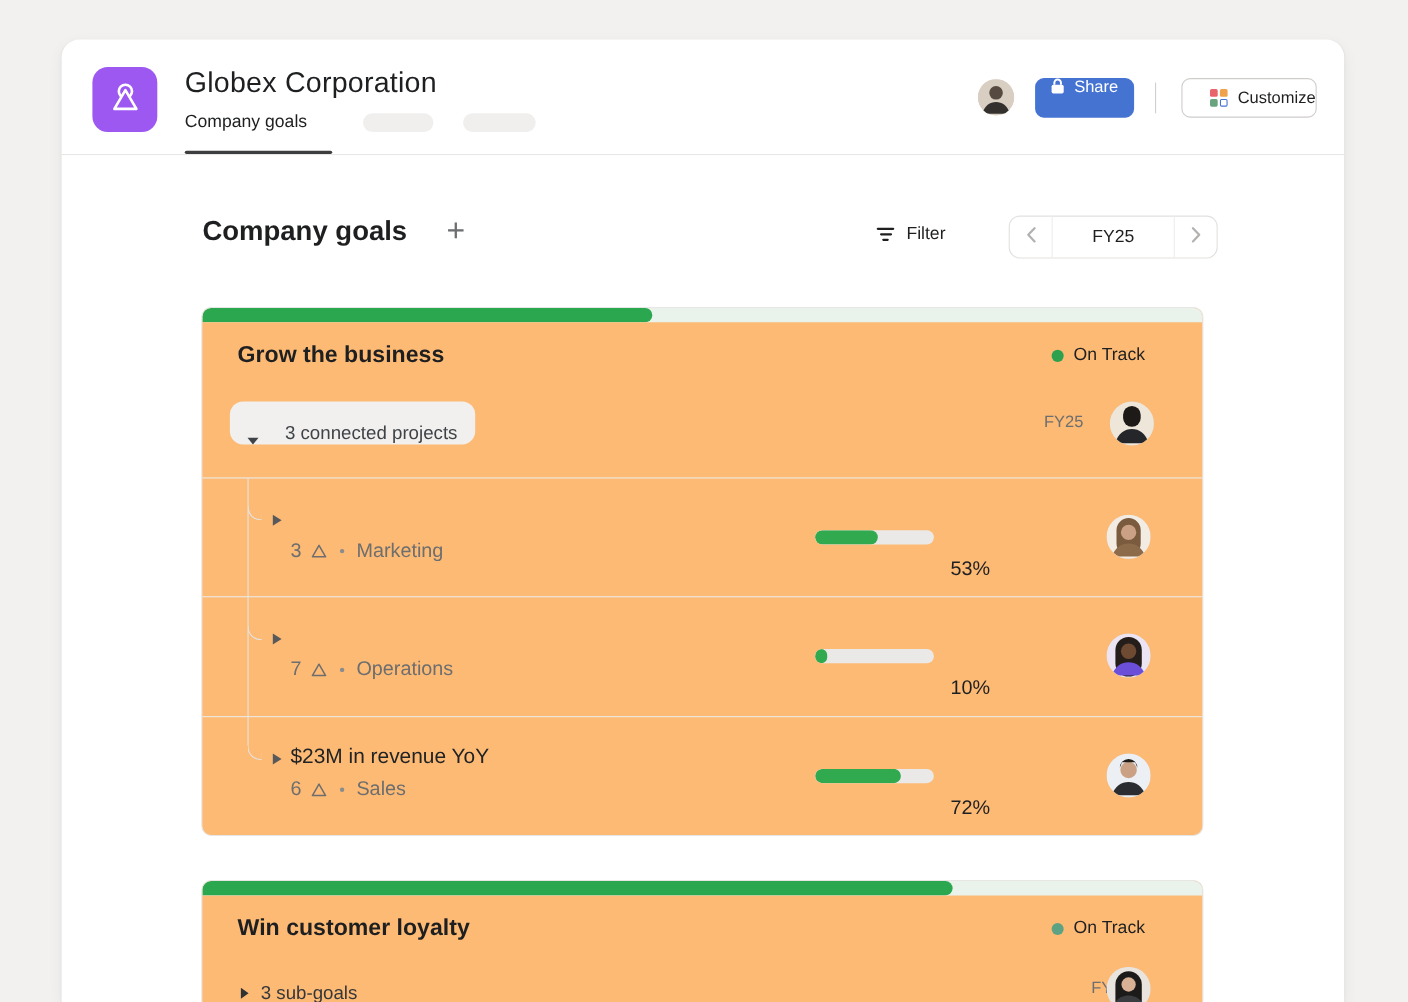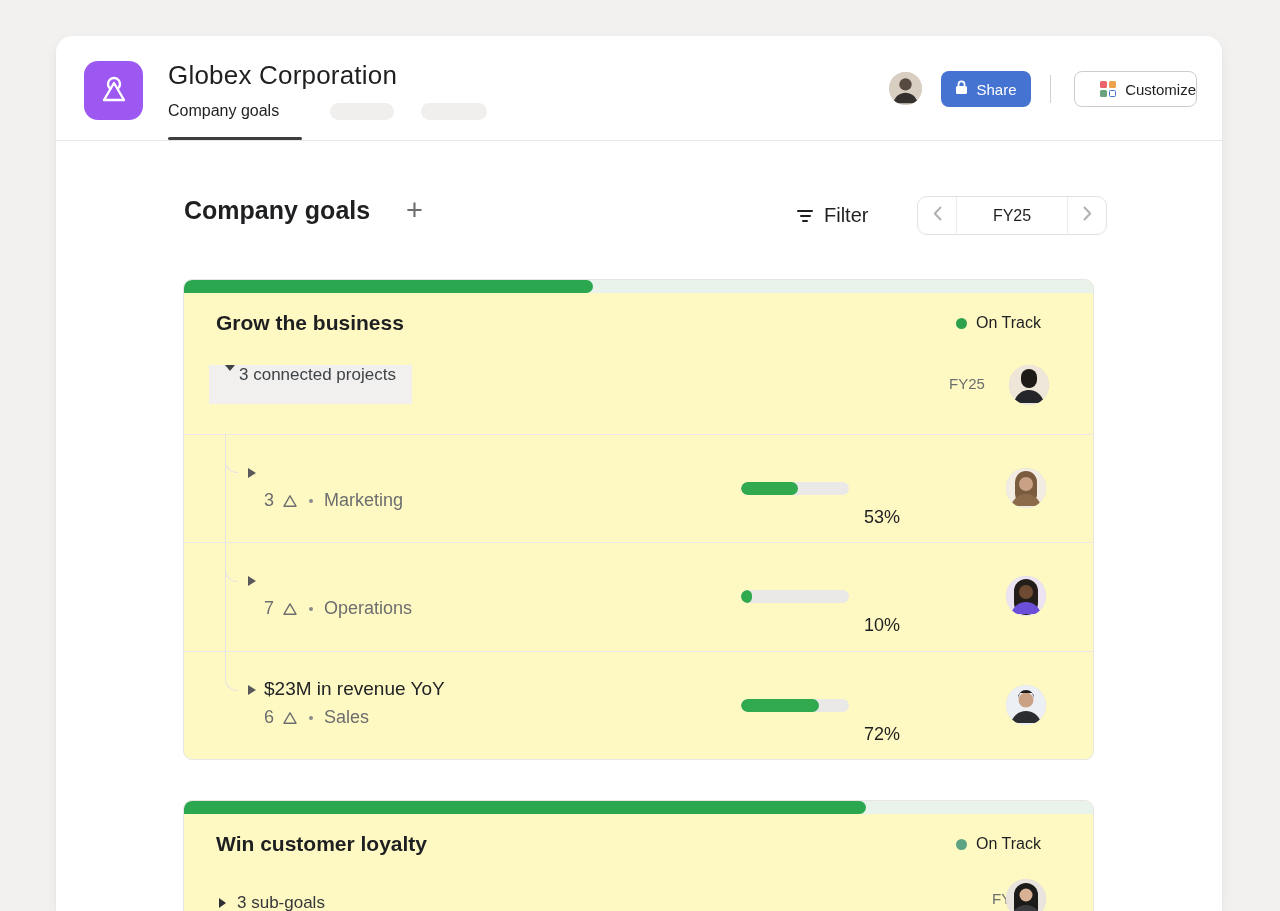--- a/index.html
+++ b/index.html
@@ -36,67 +36,67 @@
   .avatar {
     border-radius:50%; overflow:hidden; background:#e8e0d6;
     box-shadow:0 0 0 1px rgba(0,0,0,.06) inset;
   }
   .avatar svg { display:block; width:100%; height:100%; }
   .av-header { left:833px; top:36px; width:33px; height:33px; }
 
   .share-btn {
     left:885px; top:35px; width:90px; height:36px; border-radius:8px;
     background:#4573d2; color:#fff; font-size:15px; font-weight:500;
-    display:flex; align-items:center; justify-content:center; gap:8px;
+    display:flex; justify-content:center; gap:8px;
     border:none; cursor:pointer;
   }
   .header-vdiv { left:994px; top:39px; width:1px; height:28px; background:#d2d0ce; }
   .customize-btn {
     left:1018px; top:35px; width:123px; height:36px; border-radius:8px;
     background:#fff; border:1px solid #cfcdcb; font-size:15px; color:#1e1f21;
     display:flex; align-items:center; justify-content:flex-end; gap:9px; cursor:pointer;
   }
   .grid-icon { width:16px; height:16px; display:grid; grid-template-columns:7px 7px; grid-template-rows:7px 7px; gap:2px; }
   .grid-icon i { display:block; border-radius:1.5px; }
   .gi-tl { background:#e8646a; } .gi-tr { background:#efa14b; }
   .gi-bl { background:#69a47e; } .gi-br { background:#fff; border:1.5px solid #4573d2; }
 
   
   .page-title { left:128px; top:160px; font-size:25px; font-weight:600; }
   .add-goal { left:350px; top:158px; font-size:29px; font-weight:300; color:#6d6e6f; cursor:pointer; line-height:32px; }
-  .filter-btn { left:740px; top:168px; display:flex; align-items:center; gap:10px; font-size:20px; color:#1e1f21; cursor:pointer; }
+  .filter-btn { left:740px; top:168px; display:flex; align-items:center; gap:10px; font-size:16px; color:#1e1f21; cursor:pointer; }
   .filter-icon { display:flex; flex-direction:column; align-items:center; gap:3px; width:18px; }
   .filter-icon i { display:block; height:2px; background:#1e1f21; border-radius:1px; }
   .fl1{width:16px;} .fl2{width:11px;} .fl3{width:6px;}
 
   .period-stepper {
     left:861px; top:160px; width:190px; height:39px; background:#fff;
     border:1px solid #e3e1df; border-radius:10px;
     display:flex; align-items:center;
   }
   .step-btn { width:38px; height:100%; display:flex; align-items:center; justify-content:center; cursor:pointer; }
   .step-sep { width:1px; height:100%; background:#efedeb; }
   .period-label { flex:1; text-align:center; font-size:16px; color:#1e1f21; }
 
   
   .goal-card {
-    left:127px; width:911px; background:#fef9c3;
+    left:127px; width:911px; background:#fdba74;
     border:1px solid #e8e6e4; border-radius:9px;
   }
   .card-1 { top:243px; height:481px; }
   .card-2 { top:764px; height:160px; }
   .topbar { position:absolute; left:0; right:0; top:0; height:13px; background:#e9f3ec; border-radius:8px 8px 0 0; overflow:hidden; }
   .topbar-fill { height:100%; background:#2ba84f; border-radius:8px 7px 7px 0; }
   .card-title { left:32px; top:31px; font-size:21px; font-weight:600; }
   .status { display:flex; align-items:center; gap:9px; left:772px; top:34px; }
   .status-dot { width:11px; height:11px; border-radius:50%; }
   .status-label { font-size:16px; color:#1e1f21; }
   .expander-pill {
-    left:25px; top:85px; height:39px; padding:0 16px; border-radius:0;
-    background:#f1f0ee; display:inline-flex; align-items:flex-start; gap:4px;
+    left:25px; top:85px; height:39px; padding:0 16px; border-radius:12px;
+    background:#f1f0ee; display:inline-flex; align-items:flex-end; gap:24px;
     font-size:17px; color:#3f4347; cursor:pointer;
   }
   .caret-down { width:0; height:0; border-left:5px solid transparent; border-right:5px solid transparent; border-top:6px solid #3f4347; }
   .caret-right { width:0; height:0; border-top:5px solid transparent; border-bottom:5px solid transparent; border-left:7px solid #2f3133; }
   .period-tag { font-size:15px; color:#6d6e6f; }
   .card-period-1 { left:765px; top:95px; }
   .av-owner { left:825px; top:85px; width:40px; height:40px; }
 
   
   .tree-vline { left:41px; top:154px; width:1px; height:244px; background:#e5e3e1; }

